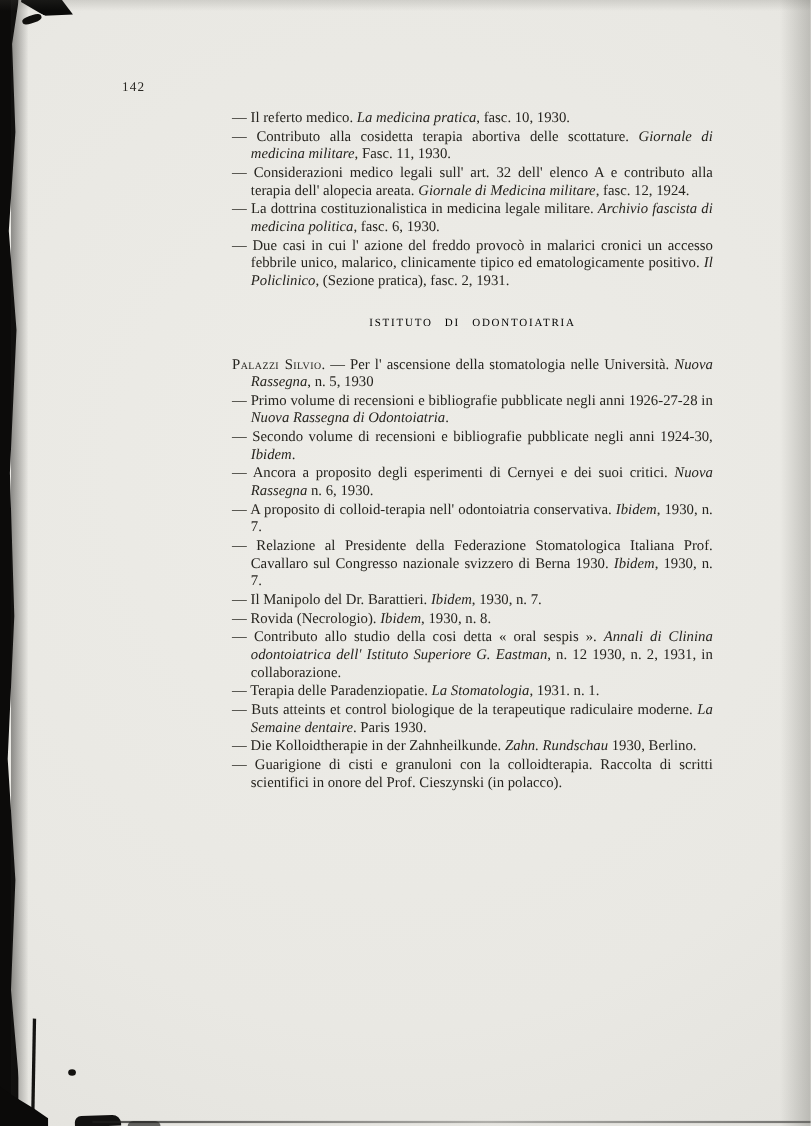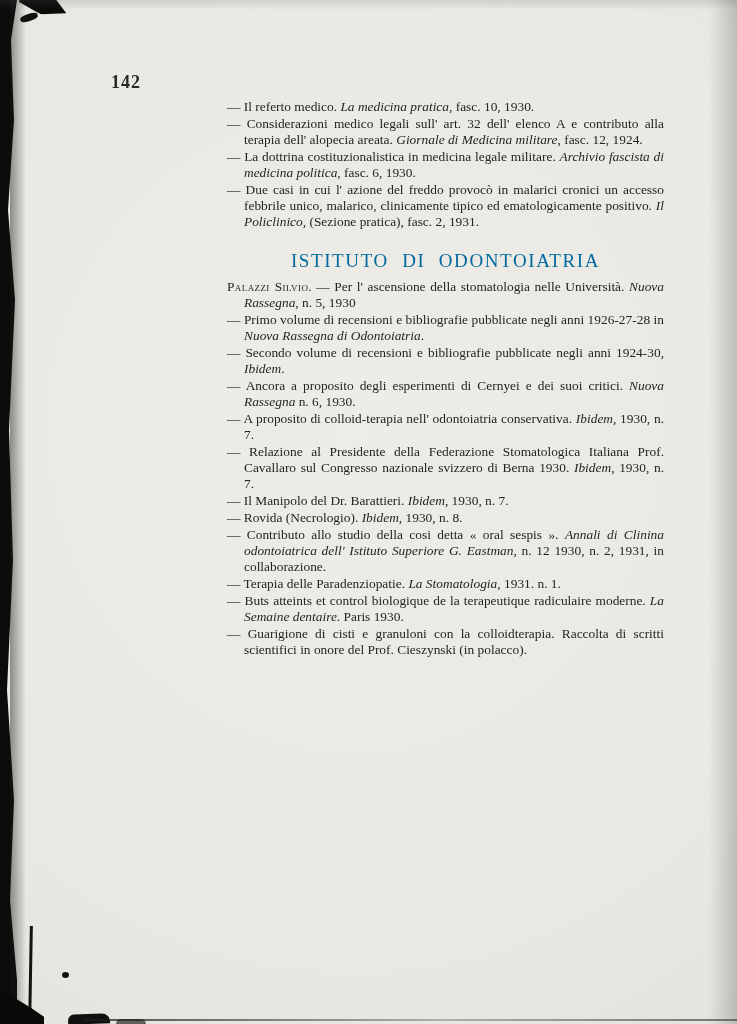--- a/index.html
+++ b/index.html
@@ -10,39 +10,39 @@
     background: #d9d8d4;
     font-family: "Liberation Serif", "DejaVu Serif", serif;
   }
   .paper {
     position: absolute; inset: 0;
     background: radial-gradient(ellipse 120% 90% at 48% 42%,
       #edece7 0%, #e9e8e3 55%, #e2e1dc 85%, #d8d7d2 100%);
   }
   .page-number {
     position: absolute; left: 111px; top: 72px;
-    font-size: 18px; color: #2a2823; letter-spacing: 1px; font-weight: bold;
+    font-size: 12px; color: #2a2823; letter-spacing: 1px;
   }
   .content {
-    position: absolute; left: 227px; top: 99px; width: 437px;
+    position: absolute; left: 211px; top: 99px; width: 437px;
     color: #26241f; font-size: 13.4px; line-height: 16px;
   }
   .entry {
     text-align: justify;
     padding-left: 17px; text-indent: -17px;
     margin: 0 0 1px 0;
   }
   .it { font-style: italic; }
   .sc { font-variant: small-caps; letter-spacing: 0.4px; }
   .rm {}
   .heading {
     text-align: center;
-    font-size: 19px; letter-spacing: 1.6px; word-spacing: 7px;
-    color: #0369a1;
-    margin: 23px 0 10px 0;
+    font-size: 10px; letter-spacing: 1.6px; word-spacing: 7px;
+    color: #000000;
+    margin: 23px 0 21px 0;
   }
   
   .edge-left {
     position: absolute; left: 0; top: 0; width: 17px; height: 1024px;
     background: #0c0b0a;
     clip-path: polygon(0 0, 17px 0, 11px 40px, 14px 120px, 8px 210px,
       15px 300px, 9px 430px, 13px 560px, 7px 690px, 14px 800px,
       10px 900px, 17px 980px, 17px 1024px, 0 1024px);
   }
   .edge-left-soft {
@@ -113,34 +113,36 @@
 <div class="mark-b2"></div>
 <div class="scan-bottom"></div>
 <div class="edge-right"></div>
 <div class="edge-top"></div>
 
 <div class="page-number">142</div>
 
 <div class="content">
   <div>
       <div class="entry"><span class="rm">— Il referto medico. </span><span class="it">La medicina pratica</span><span class="rm">, fasc. 10, 1930.</span></div>
+      <div class="entry"><span class="rm">— Contributo alla cosidetta terapia abortiva delle scottature. </span><span class="it">Giornale di medicina militare</span><span class="rm">, Fasc. 11, 1930.</span></div>
       <div class="entry"><span class="rm">— Considerazioni medico legali sull' art. 32 dell' elenco A e contributo alla terapia dell' alopecia areata. </span><span class="it">Giornale di Medicina militare</span><span class="rm">, fasc. 12, 1924.</span></div>
       <div class="entry"><span class="rm">— La dottrina costituzionalistica in medicina legale militare. </span><span class="it">Archivio fascista di medicina politica</span><span class="rm">, fasc. 6, 1930.</span></div>
       <div class="entry"><span class="rm">— Due casi in cui l' azione del freddo provocò in malarici cronici un accesso febbrile unico, malarico, clinicamente tipico ed ematologicamente positivo. </span><span class="it">Il Policlinico</span><span class="rm">, (Sezione pratica), fasc. 2, 1931.</span></div>
     </div>
 
   <div class="heading">ISTITUTO DI ODONTOIATRIA</div>
 
   <div>
       <div class="entry"><span class="sc">Palazzi Silvio</span><span class="rm">. — Per l' ascensione della stomatologia nelle Università. </span><span class="it">Nuova Rassegna</span><span class="rm">, n. 5, 1930</span></div>
       <div class="entry"><span class="rm">— Primo volume di recensioni e bibliografie pubblicate negli anni 1926-27-28 in </span><span class="it">Nuova Rassegna di Odontoiatria</span><span class="rm">.</span></div>
       <div class="entry"><span class="rm">— Secondo volume di recensioni e bibliografie pubblicate negli anni 1924-30, </span><span class="it">Ibidem</span><span class="rm">.</span></div>
       <div class="entry"><span class="rm">— Ancora a proposito degli esperimenti di Cernyei e dei suoi critici. </span><span class="it">Nuova Rassegna</span><span class="rm"> n. 6, 1930.</span></div>
       <div class="entry"><span class="rm">— A proposito di colloid-terapia nell' odontoiatria conservativa. </span><span class="it">Ibidem</span><span class="rm">, 1930, n. 7.</span></div>
       <div class="entry"><span class="rm">— Relazione al Presidente della Federazione Stomatologica Italiana Prof. Cavallaro sul Congresso nazionale svizzero di Berna 1930. </span><span class="it">Ibidem</span><span class="rm">, 1930, n. 7.</span></div>
       <div class="entry"><span class="rm">— Il Manipolo del Dr. Barattieri. </span><span class="it">Ibidem</span><span class="rm">, 1930, n. 7.</span></div>
       <div class="entry"><span class="rm">— Rovida (Necrologio). </span><span class="it">Ibidem</span><span class="rm">, 1930, n. 8.</span></div>
       <div class="entry"><span class="rm">— Contributo allo studio della cosi detta « oral sespis ». </span><span class="it">Annali di Clinina odontoiatrica dell' Istituto Superiore G. Eastman</span><span class="rm">, n. 12 1930, n. 2, 1931, in collaborazione.</span></div>
       <div class="entry"><span class="rm">— Terapia delle Paradenziopatie. </span><span class="it">La Stomatologia</span><span class="rm">, 1931. n. 1.</span></div>
       <div class="entry"><span class="rm">— Buts atteints et control biologique de la terapeutique radiculaire moderne. </span><span class="it">La Semaine dentaire</span><span class="rm">. Paris 1930.</span></div>
+      <div class="entry"><span class="rm">— Die Kolloidtherapie in der Zahnheilkunde. </span><span class="it">Zahn. Rundschau</span><span class="rm"> 1930, Berlino.</span></div>
       <div class="entry"><span class="rm">— Guarigione di cisti e granuloni con la colloidterapia. Raccolta di scritti scientifici in onore del Prof. Cieszynski (in polacco).</span></div>
     </div>
 </div>
 
 </body></html>

